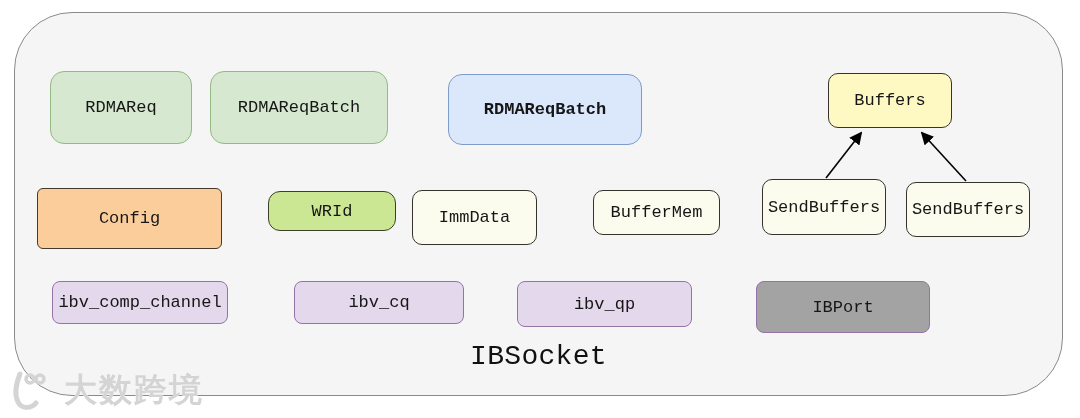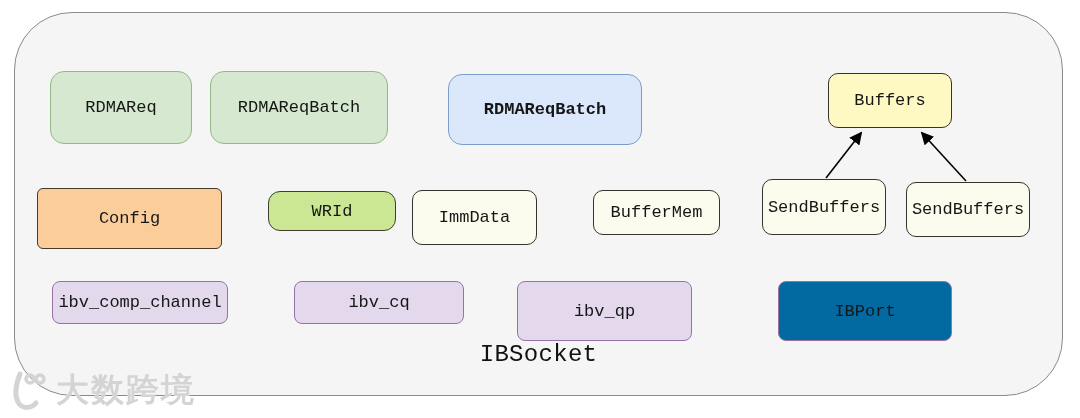--- a/index.html
+++ b/index.html
@@ -15,25 +15,25 @@
   .nodes-layer { position:absolute; left:0; top:0; width:1080px; height:418px; }
   .node {
     position:absolute; box-sizing:border-box; border-style:solid;
     display:flex; align-items:center; justify-content:center;
     font-size:17px; color:#161616; white-space:nowrap;
   }
   .node.bold { font-weight:bold; }
   .arrows-layer { position:absolute; left:0; top:0; width:1080px; height:418px; pointer-events:none; }
   .container-label {
     position:absolute; left:14px; top:341px; width:1049px; text-align:center;
-    font-size:24px; font-weight:500; color:#111111; letter-spacing:0.3px;
+    font-size:28px; font-weight:500; color:#111111; letter-spacing:0.3px;
   }
   .watermark {
     position:absolute; left:6px; top:368px; display:flex; align-items:center;
-    gap:6px; color:#d4d4d4; font-weight:bold; font-size:33px;
+    gap:14px; color:#d4d4d4; font-weight:bold; font-size:33px;
     text-shadow:0 0 1px #ffffff; letter-spacing:2px; user-select:none;
   }
   .watermark svg { display:block; }
 </style>
 </head>
 <body>
 
 <div class="canvas">
 
   <div class="outer-container" style="background: rgb(245, 245, 246); border-color: rgb(138, 138, 138);"></div>
@@ -44,22 +44,22 @@
       <div class="node bold" style="left: 448px; top: 74px; width: 194px; height: 71px; background: rgb(219, 231, 250); border-color: rgb(126, 156, 201); border-width: 1px; border-radius: 14px;">RDMAReqBatch</div>
       <div class="node" style="left: 828px; top: 73px; width: 124px; height: 55px; background: #fef9c3; border-color: rgb(53, 51, 43); border-width: 1.5px; border-radius: 10px;">Buffers</div>
       <div class="node" style="left: 37px; top: 188px; width: 185px; height: 61px; background: rgb(251, 205, 155); border-color: rgb(67, 57, 44); border-width: 1.5px; border-radius: 6px;">Config</div>
       <div class="node" style="left: 268px; top: 191px; width: 128px; height: 40px; background: rgb(204, 231, 148); border-color: rgb(58, 64, 41); border-width: 1.5px; border-radius: 12px;">WRId</div>
       <div class="node" style="left: 412px; top: 190px; width: 125px; height: 55px; background: rgb(252, 252, 238); border-color: rgb(53, 51, 43); border-width: 1.5px; border-radius: 10px;">ImmData</div>
       <div class="node" style="left: 593px; top: 190px; width: 127px; height: 45px; background: rgb(252, 252, 238); border-color: rgb(53, 51, 43); border-width: 1.5px; border-radius: 10px;">BufferMem</div>
       <div class="node" style="left: 762px; top: 179px; width: 124px; height: 56px; background: rgb(252, 252, 238); border-color: rgb(53, 51, 43); border-width: 1.5px; border-radius: 10px;">SendBuffers</div>
       <div class="node" style="left: 906px; top: 182px; width: 124px; height: 55px; background: rgb(252, 252, 238); border-color: rgb(53, 51, 43); border-width: 1.5px; border-radius: 10px;">SendBuffers</div>
       <div class="node" style="left: 52px; top: 281px; width: 176px; height: 43px; background: rgb(228, 217, 236); border-color: rgb(150, 115, 166); border-width: 1px; border-radius: 8px;">ibv_comp_channel</div>
       <div class="node" style="left: 278px; top: 281px; width: 170px; height: 43px; background: rgb(228, 217, 236); border-color: rgb(150, 115, 166); border-width: 1px; border-radius: 8px; margin-left: 16px;">ibv_cq</div>
-      <div class="node" style="left: 517px; top: 281px; width: 175px; height: 60px; background: rgb(228, 217, 236); border-color: rgb(150, 115, 166); border-width: 1px; border-radius: 8px;">ibv_qp</div>
-      <div class="node" style="left: 756px; top: 281px; width: 174px; height: 60px; background: #0369a1; border-color: rgb(150, 115, 166); border-width: 1px; border-radius: 8px; margin-left: 22px;">IBPort</div>
+      <div class="node" style="left: 517px; top: 281px; width: 175px; height: 46px; background: rgb(228, 217, 236); border-color: rgb(150, 115, 166); border-width: 1px; border-radius: 8px;">ibv_qp</div>
+      <div class="node" style="left: 756px; top: 281px; width: 174px; height: 52px; background: #a3a3a3; border-color: rgb(150, 115, 166); border-width: 1px; border-radius: 8px;">IBPort</div>
     </div>
 
   <svg class="arrows-layer" width="1080" height="418" viewBox="0 0 1080 418" xmlns="http://www.w3.org/2000/svg">
     <defs>
       <marker id="arrowhead" viewBox="0 0 10 10" refX="8.5" refY="5" markerWidth="8" markerHeight="8" orient="auto-start-reverse">
         <path id="arrowhead-path" d="M0,0 L10,5 L0,10 z" fill="#000000"></path>
       </marker>
     </defs>
   <line x1="826" y1="178" x2="861" y2="133" stroke="#000000" stroke-width="1.6" marker-end="url(#arrowhead)"></line>
       <line x1="966" y1="181" x2="922" y2="133" stroke="#000000" stroke-width="1.6" marker-end="url(#arrowhead)"></line>

